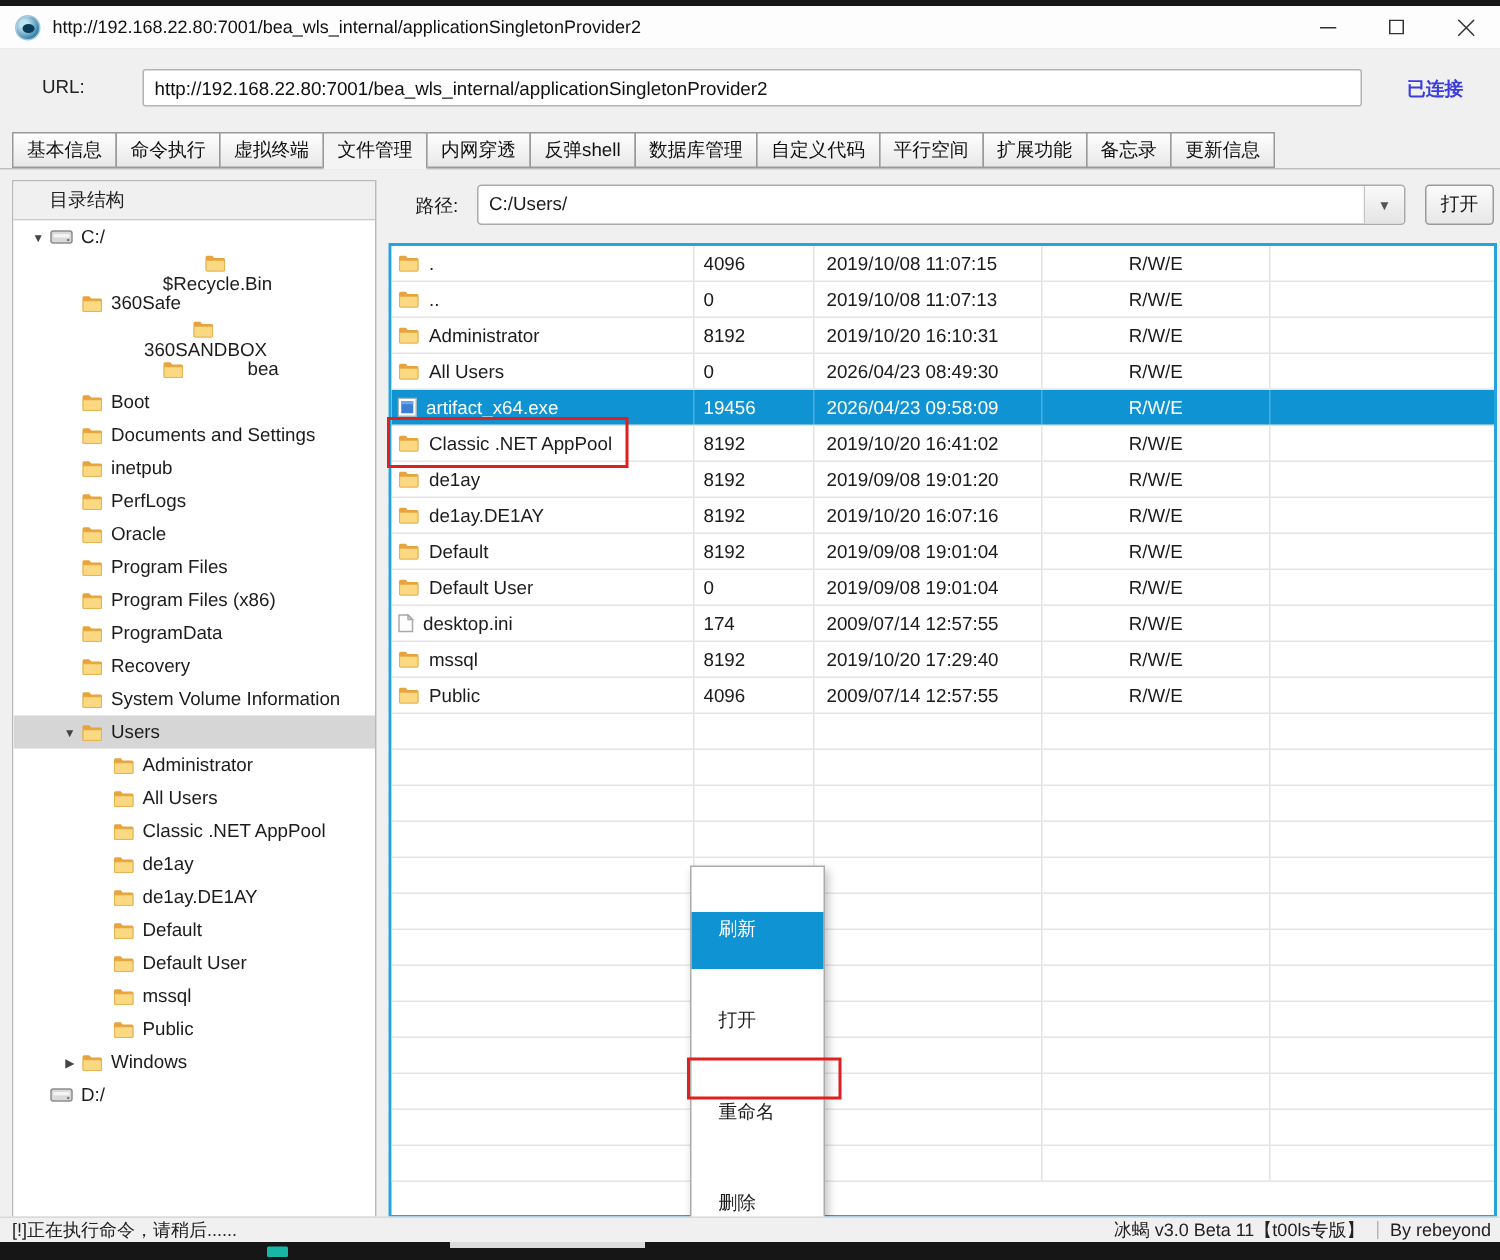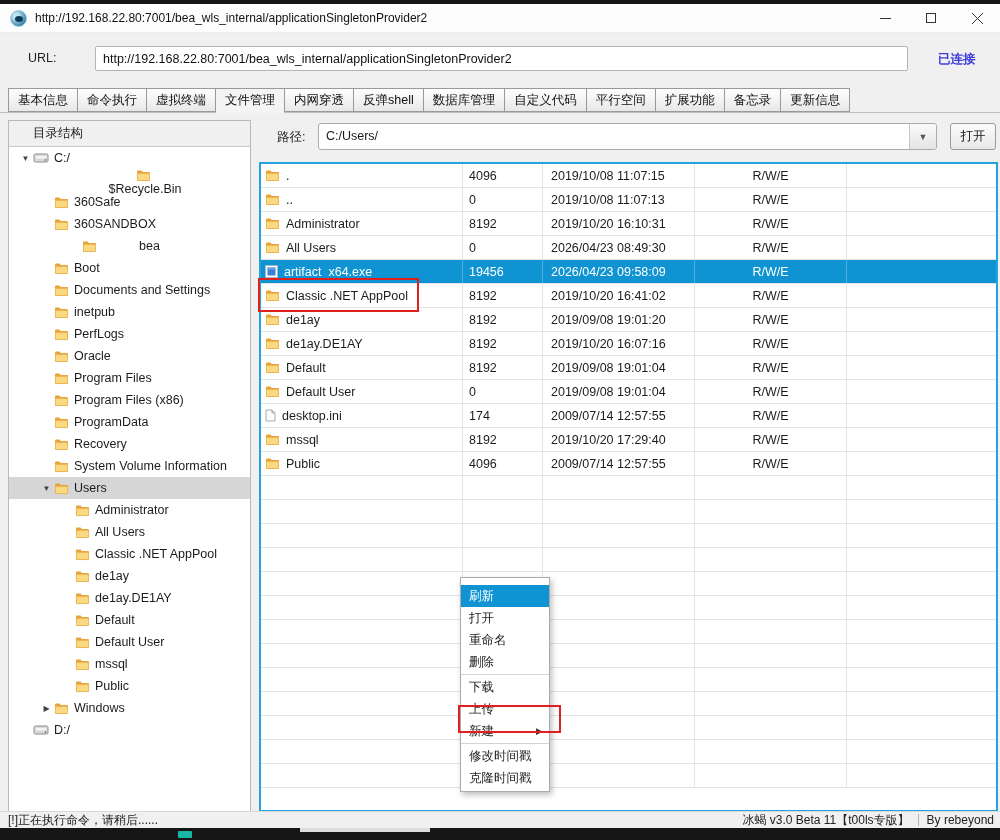--- a/index.html
+++ b/index.html
@@ -81,22 +81,22 @@
   .c-name { width:202px; padding-left:4px; }
   .c-size { width:80px; padding-left:6px; }
   .c-time { width:152px; padding-left:8px; }
   .c-perm { width:152px; justify-content:center; }
   .c-rest { flex:1; border-right:none !important; }
   .row-icon { margin-right:6px; flex:none; }
 
   
   #context-menu { position:absolute; left:460px; top:577px; width:90px; background:#fff;
     border:1px solid #ababab; box-shadow:2px 3px 6px rgba(0,0,0,.25); z-index:30; padding-top:7px; padding-bottom:2px; }
-  .menu-item { height:22px; line-height:22px; padding-left:8px; color:#1c1c1c; position:relative;
-    font-size:12.5px; white-space:nowrap; }
+  .menu-item { height:38px; line-height:22px; padding-left:18px; color:#1c1c1c; position:relative;
+    font-size:12.5px; white-space:nowrap;margin-top:23px; }
   .menu-item.highlighted { background:#0f93d2; color:#fff; }
   .menu-sep { height:1px; background:#d4d4d4; margin:1px 0; }
   .submenu-arrow { position:absolute; right:6px; top:0; font-size:9px; color:#333; }
 
   
   .red-box { position:absolute; border:2px solid #e01f1f; z-index:40; pointer-events:none; }
   #red-box-file { left:258px; top:278px; width:161px; height:34px; }
   #red-box-upload { left:458px; top:705px; width:103px; height:28px; }
 
   
@@ -183,31 +183,31 @@
       <div class="tree-row" style="padding-left: 31px;">
         <span class="tree-arrow"></span>
         <span class="tree-icon" style="display: inline-flex;">
           <svg width="15" height="13" viewBox="0 0 15 13">
             <path d="M1 2.5 Q1 1.5 2 1.5 L5.5 1.5 L6.8 3 L13 3 Q14 3 14 4 L14 11 Q14 12 13 12 L2 12 Q1 12 1 11 Z" fill="#e8a33d"></path>
             <path d="M1.4 4.6 L13.6 4.6 L13.6 11 Q13.6 11.6 13 11.6 L2 11.6 Q1.4 11.6 1.4 11 Z" fill="#fbd983" stroke="#e3b24e" stroke-width="0.5"></path>
           </svg>
         </span>
         <span class="tree-label">360Safe</span>
       </div>
-      <div class="tree-row" style="padding-left: 31px;">
+      <div class="tree-row" style="padding-left: 15px; flex-direction: column;">
         <span class="tree-arrow"></span>
         <span class="tree-icon" style="display: inline-flex;">
           <svg width="15" height="13" viewBox="0 0 15 13">
             <path d="M1 2.5 Q1 1.5 2 1.5 L5.5 1.5 L6.8 3 L13 3 Q14 3 14 4 L14 11 Q14 12 13 12 L2 12 Q1 12 1 11 Z" fill="#e8a33d"></path>
             <path d="M1.4 4.6 L13.6 4.6 L13.6 11 Q13.6 11.6 13 11.6 L2 11.6 Q1.4 11.6 1.4 11 Z" fill="#fbd983" stroke="#e3b24e" stroke-width="0.5"></path>
           </svg>
         </span>
         <span class="tree-label">360SANDBOX</span>
       </div>
-      <div class="tree-row" style="padding-left: 22px; gap: 37px;">
+      <div class="tree-row" style="padding-left: 48px; gap: 37px;">
         <span class="tree-arrow"></span>
         <span class="tree-icon" style="display: inline-flex;">
           <svg width="15" height="13" viewBox="0 0 15 13">
             <path d="M1 2.5 Q1 1.5 2 1.5 L5.5 1.5 L6.8 3 L13 3 Q14 3 14 4 L14 11 Q14 12 13 12 L2 12 Q1 12 1 11 Z" fill="#e8a33d"></path>
             <path d="M1.4 4.6 L13.6 4.6 L13.6 11 Q13.6 11.6 13 11.6 L2 11.6 Q1.4 11.6 1.4 11 Z" fill="#fbd983" stroke="#e3b24e" stroke-width="0.5"></path>
           </svg>
         </span>
         <span class="tree-label">bea</span>
       </div>
       <div class="tree-row" style="padding-left: 31px;">

